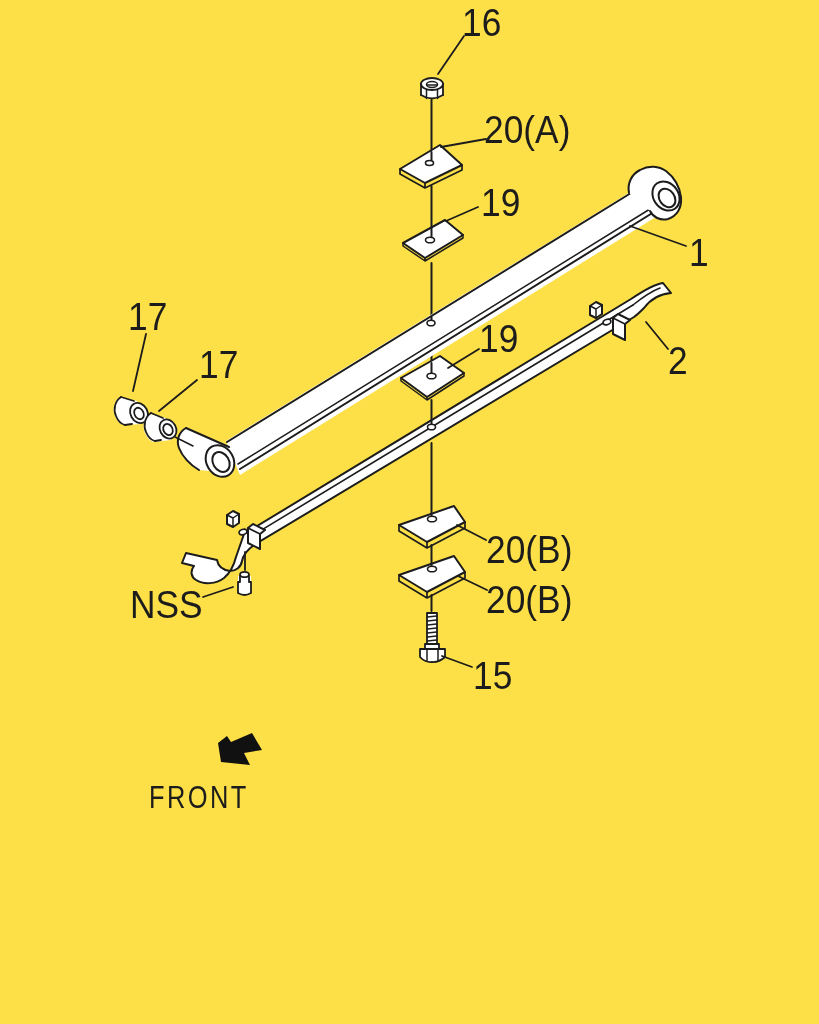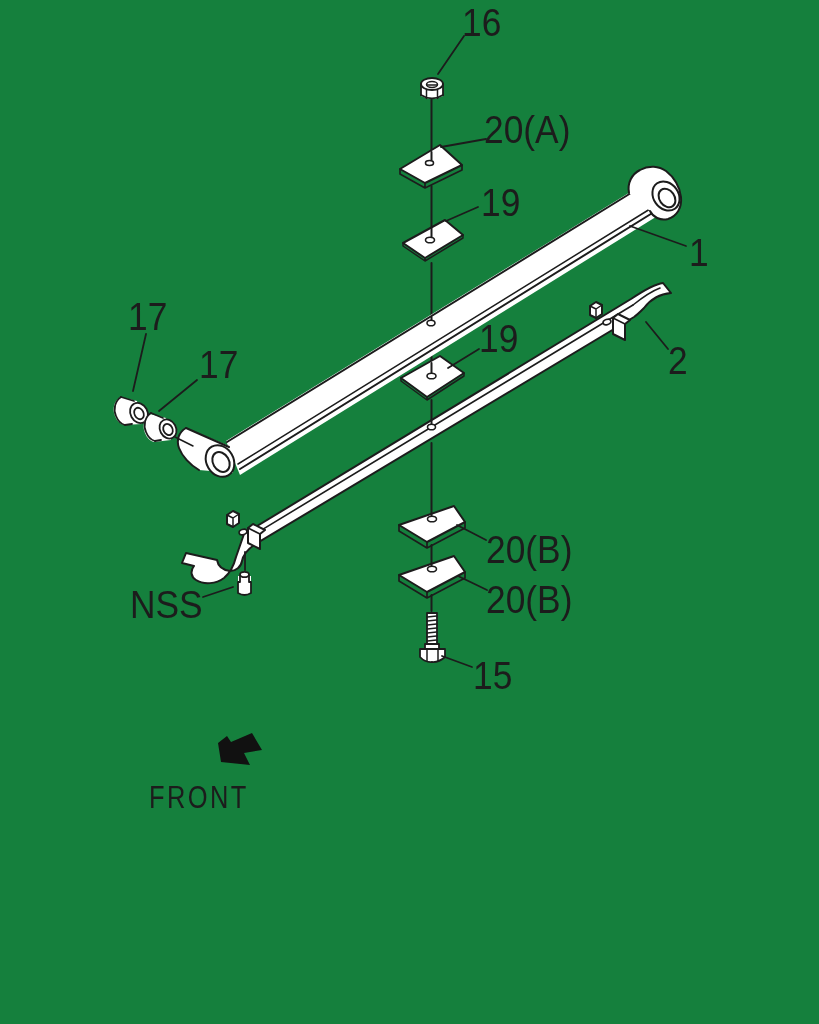--- a/index.html
+++ b/index.html
@@ -1,16 +1,16 @@
 <!DOCTYPE html>
 <html><head>
 <meta charset="utf-8">
 <style>
   html,body{margin:0;padding:0;background:#fff;}
-  #stage{position:relative;width:819px;height:1024px;background:#15803d;overflow:hidden;
+  #stage{position:relative;width:819px;height:1024px;background:#fde047;overflow:hidden;
          font-family:"Liberation Sans", sans-serif;}
   #drawing{position:absolute;left:0;top:0;}
   .lbl{position:absolute;color:#1c1c1c;font-size:38px;line-height:1;white-space:nowrap;
        transform:scaleX(0.93);transform-origin:left top;letter-spacing:0px;}
   .lbl-front{font-size:31px;transform:scaleX(0.82);letter-spacing:3px;}
 </style>
 </head>
 <body>
 
 <div id="stage">

